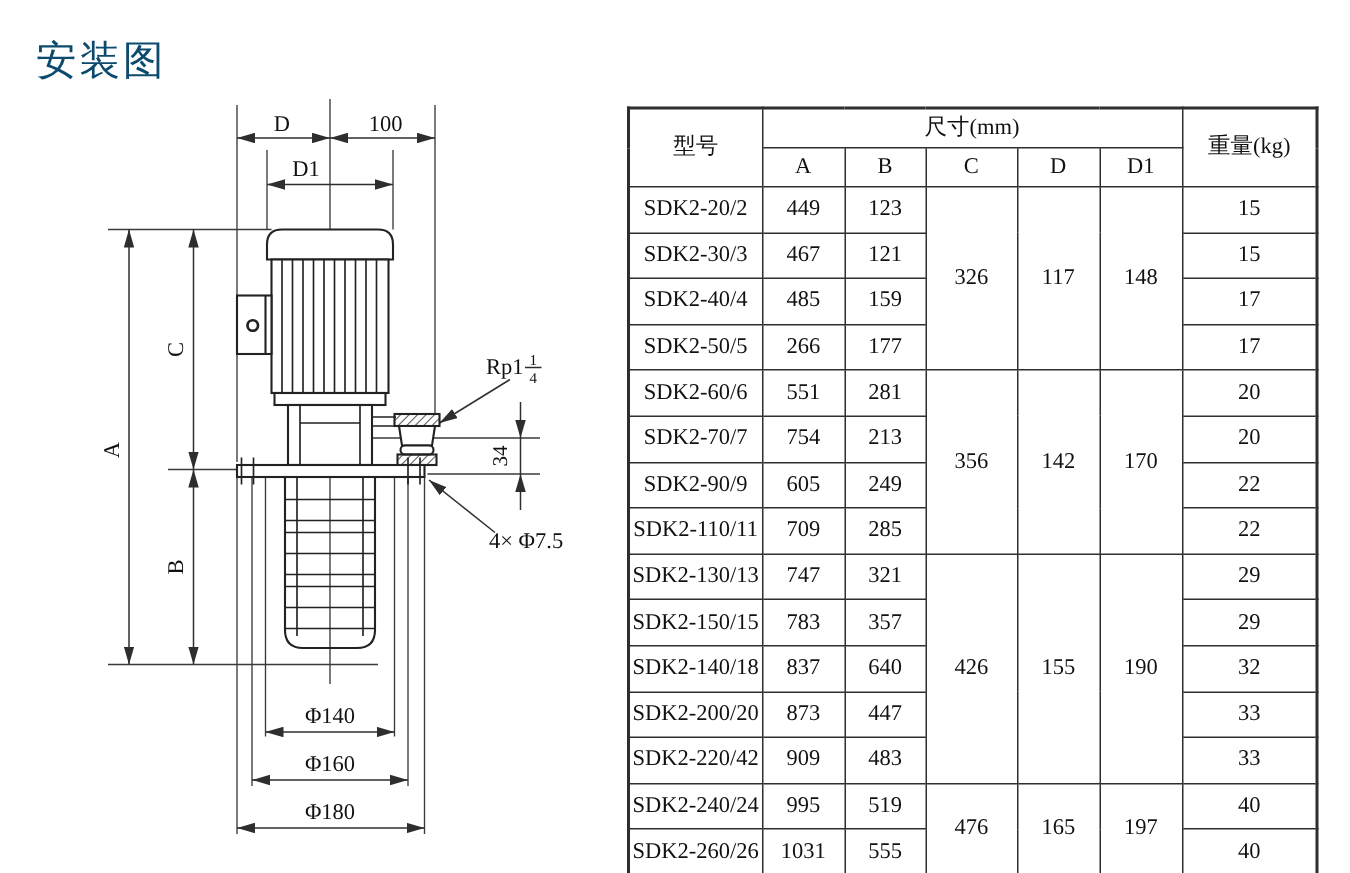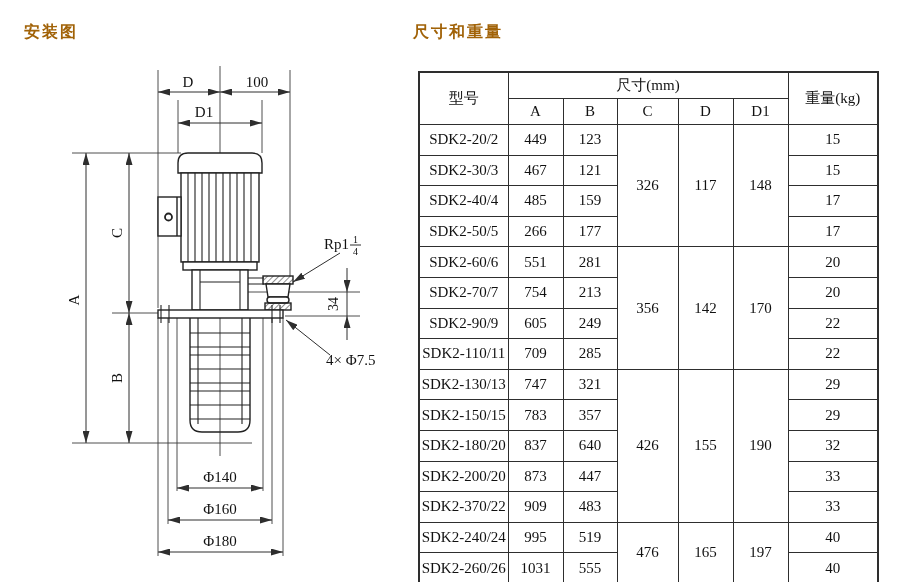--- a/index.html
+++ b/index.html
@@ -1,19 +1,19 @@
 <!DOCTYPE html>
 <html><head>
 <meta charset="utf-8">
 <style>
   html,body{margin:0;padding:0;background:#fff;}
   .canvas{position:relative;width:900px;height:582px;background:#ffffff;overflow:hidden;
           font-family:"Liberation Serif", serif;color:#111;}
   .sec-title{position:absolute;font-family:"Liberation Sans", sans-serif;
-             font-weight:bold;font-size:16px;letter-spacing:2px;color:#a16207;}
+             font-weight:normal;font-size:27px;letter-spacing:2px;color:#0c4a6e;}
   #t-left{left:24px;top:22px;}
   #t-right{left:413px;top:22px;}
   svg text{font-family:"Liberation Serif", serif;fill:#111;}
   
   table.dims{position:absolute;left:418px;top:71px;border-collapse:collapse;
              table-layout:fixed;width:459px;}
   table.dims td,table.dims th{border:1.4px solid #2e2e2e;padding:0;
              font-weight:normal;font-size:15px;text-align:center;
              font-family:"Liberation Serif", serif;color:#111;line-height:1;}
   table.dims{border:2px solid #2e2e2e;}
@@ -22,21 +22,20 @@
   td.model{text-align:left;padding-left:5px;}
   col.c-model{width:89px;} col.c-a{width:55px;} col.c-b{width:54px;}
   col.c-c{width:61px;} col.c-d{width:55px;} col.c-d1{width:55px;} col.c-w{width:90px;}
 </style>
 </head>
 <body>
 
 <div class="canvas">
 
   <div id="t-left" class="sec-title">安装图</div>
-  <div id="t-right" class="sec-title">尺寸和重量</div>
 
   <svg style="position:absolute;left:0;top:0;" width="410" height="582" viewBox="0 0 410 582">
     <defs>
       <marker id="ar" markerWidth="12" markerHeight="7" refX="12" refY="3.5" orient="auto-start-reverse" markerUnits="userSpaceOnUse">
         <path d="M0,0 L12,3.5 L0,7 z" fill="#2e2e2e"></path>
       </marker>
       <pattern id="hatch" width="4" height="4" patternUnits="userSpaceOnUse" patternTransform="rotate(45)">
         <line x1="0" y1="0" x2="0" y2="4" stroke="#2e2e2e" stroke-width="1.1"></line>
       </pattern>
     </defs>
@@ -206,33 +205,33 @@
       <td rowspan="5">190</td>
       <td>29</td>
     </tr>
     <tr>
       <td class="model">SDK2-150/15</td>
       <td>783</td>
       <td>357</td>
       <td>29</td>
     </tr>
     <tr>
-      <td class="model">SDK2-180/20</td>
+      <td class="model">SDK2-140/18</td>
       <td>837</td>
       <td>640</td>
       <td>32</td>
     </tr>
     <tr>
       <td class="model">SDK2-200/20</td>
       <td>873</td>
       <td>447</td>
       <td>33</td>
     </tr>
     <tr>
-      <td class="model">SDK2-370/22</td>
+      <td class="model">SDK2-220/42</td>
       <td>909</td>
       <td>483</td>
       <td>33</td>
     </tr>
 
     <tr>
       <td class="model">SDK2-240/24</td>
       <td>995</td>
       <td>519</td>
       <td rowspan="2">476</td>

